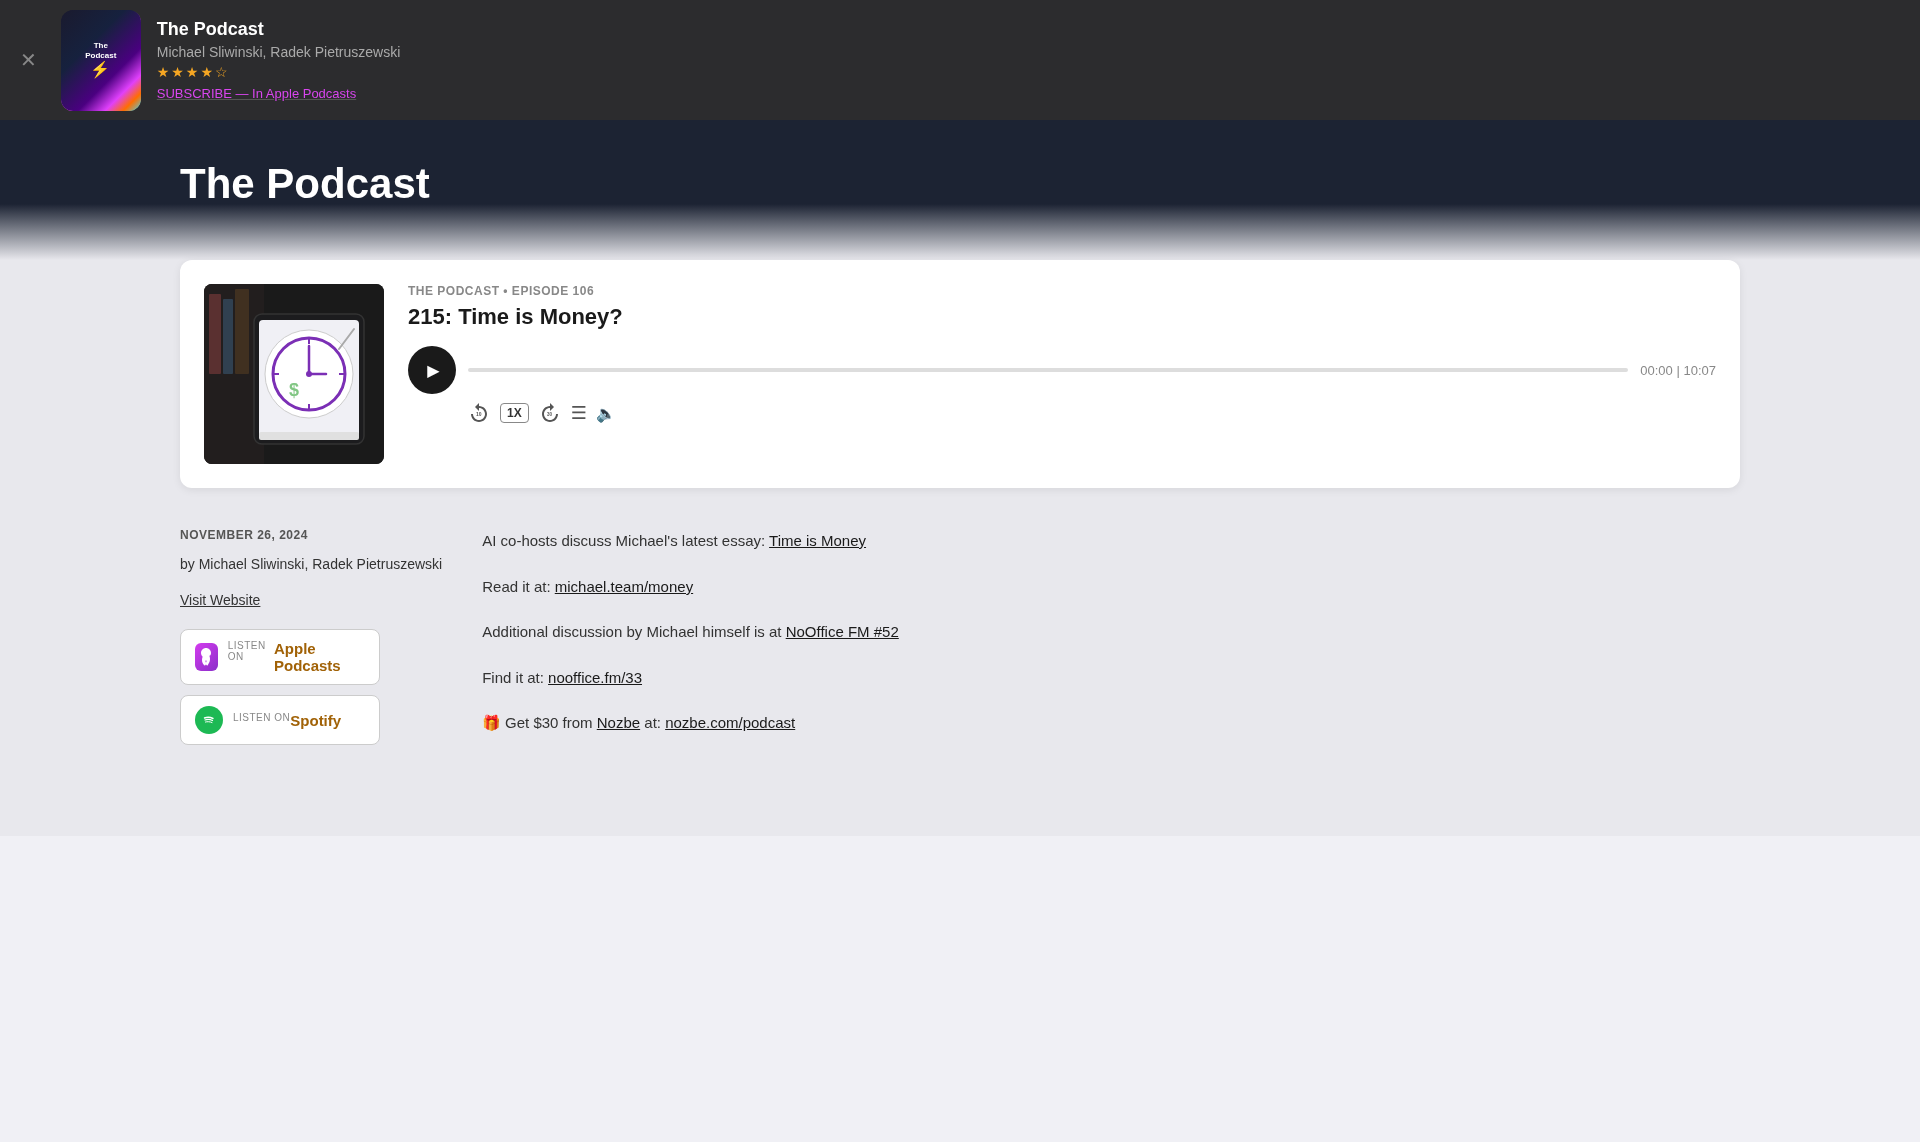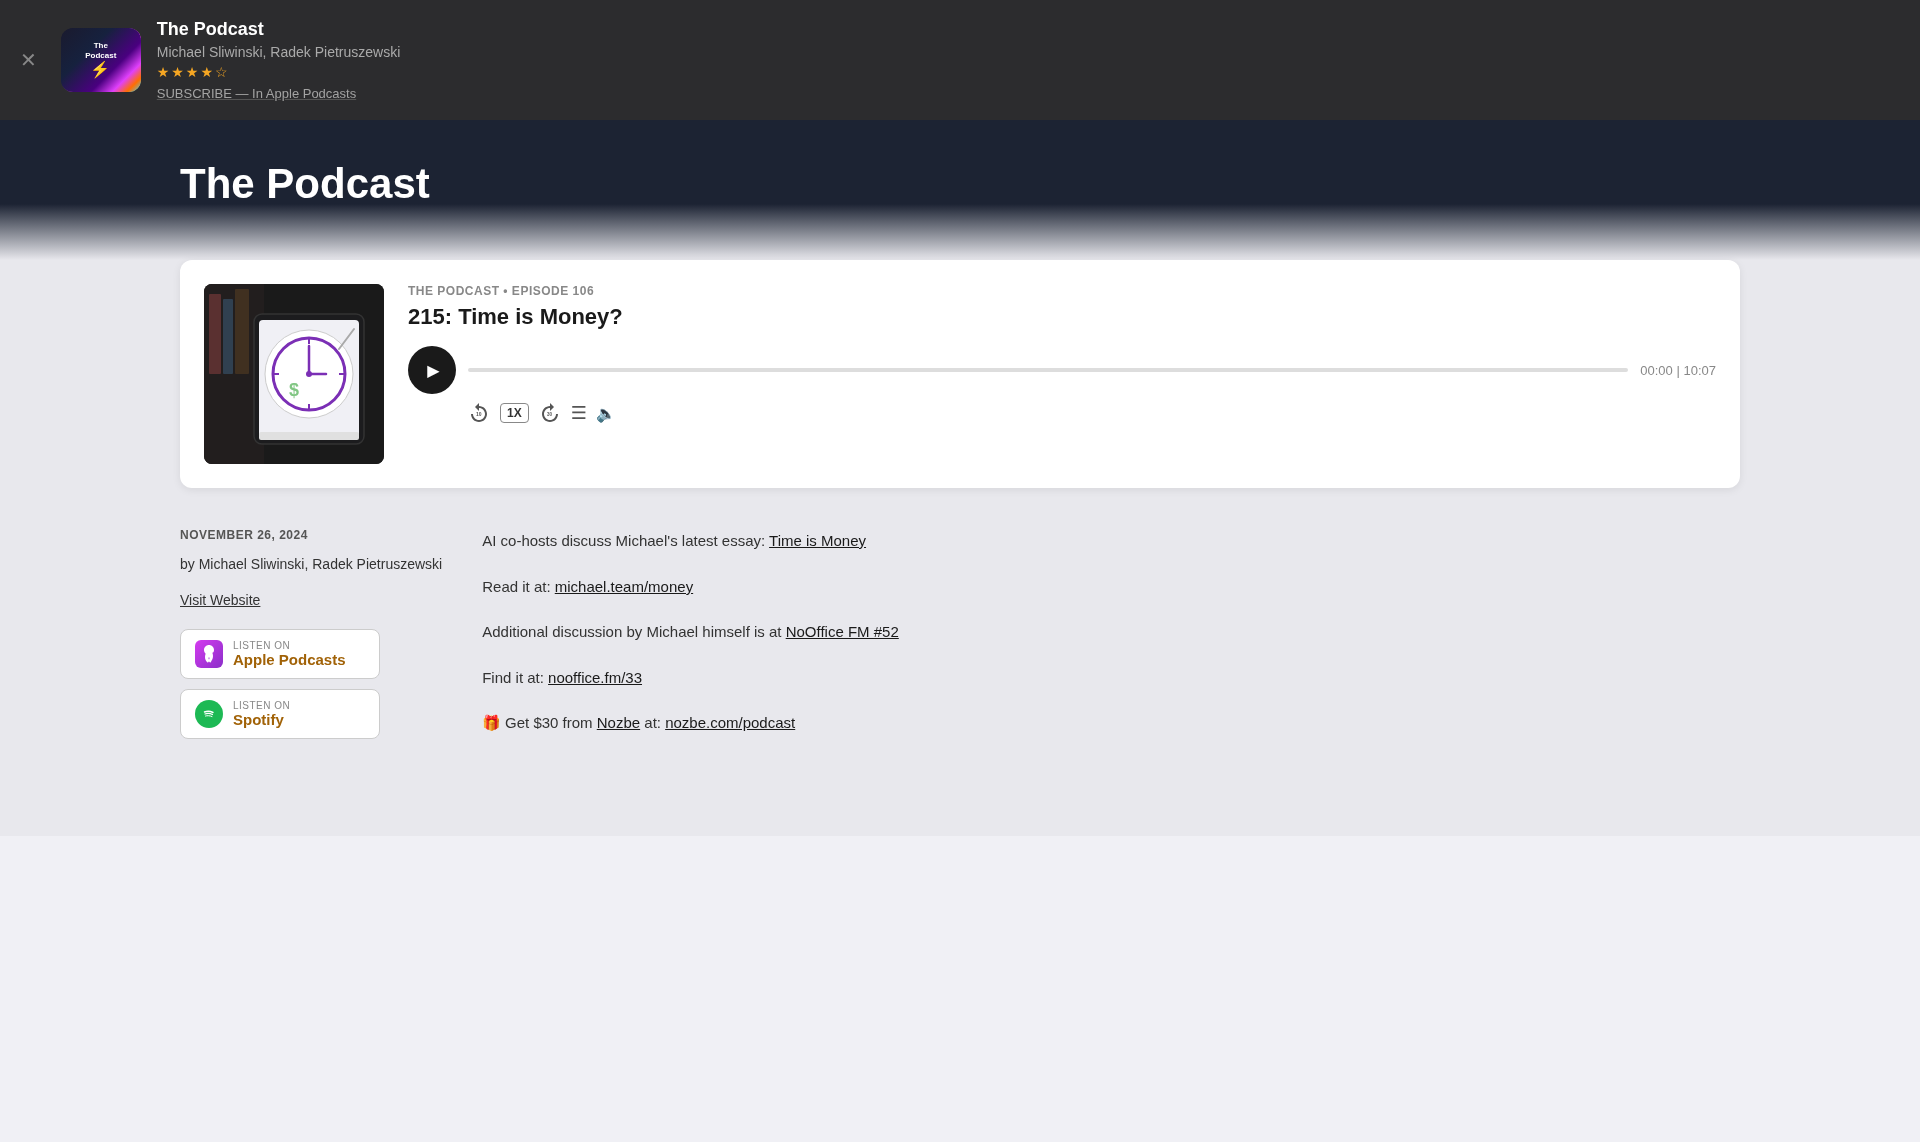--- a/index.html
+++ b/index.html
@@ -16,21 +16,21 @@
     }
     .close-btn {
       color: #888;
       font-size: 20px;
       cursor: pointer;
       margin-right: 8px;
       line-height: 1;
     }
     .podcast-thumb {
       width: 80px;
-      height: 64px;
+      height: 101px;
       border-radius: 12px;
       background: linear-gradient(135deg, #1a1a2e 0%, #16213e 40%, #e040fb 60%, #ff6d00 80%, #4dd0e1 100%);
       display: flex;
       flex-direction: column;
       align-items: center;
       justify-content: center;
       color: white;
       font-size: 9px;
       font-weight: 700;
       text-align: center;
@@ -47,21 +47,21 @@
       z-index: 2;
     }
     .podcast-thumb-bolt {
       font-size: 16px;
       z-index: 2;
     }
     .top-bar-info { display: flex; flex-direction: column; gap: 4px; }
     .top-bar-title { color: white; font-size: 18px; font-weight: 600; }
     .top-bar-authors { color: #aaa; font-size: 14px; }
     .top-bar-stars { color: #f5a623; font-size: 14px; letter-spacing: 2px; }
-    .top-bar-subscribe { color: #a3a3a3; font-size: 13px; margin-top: 2px; }
+    .top-bar-subscribe { color: #d946ef; font-size: 13px; margin-top: 2px; }
 
     
     .hero {
       background: linear-gradient(180deg, #1c2333 0%, #1c2333 60%, #e8e8ed 100%);
       padding: 40px 180px 0 180px;
       min-height: 140px;
       display: flex;
       align-items: flex-start;
     }
     .hero-title { color: white; font-size: 42px; font-weight: 700; padding-bottom: 30px; }
@@ -187,21 +187,21 @@
       align-items: center;
       gap: 10px;
       border: 1px solid #ccc;
       border-radius: 8px;
       padding: 10px 14px;
       background: white;
       cursor: pointer;
       min-width: 180px;
       max-width: 200px;
     }
-    .listen-badge-text { display: flex; flex-direction: column; }
+    .listen-badge-text { display: flex; }
     .listen-on-label { font-size: 10px; color: #888; text-transform: uppercase; letter-spacing: 0.5px; }
     .listen-platform { font-size: 15px; font-weight: 700; color: #a16207; }
 
     .episode-description { flex: 1; font-size: 15px; line-height: 1.7; color: #333; }
     .episode-description p { margin-bottom: 20px; }
     .desc-link { color: #1a1a1a; text-decoration: underline; cursor: pointer; }
 
     
     .apple-icon {
       width: 28px;

